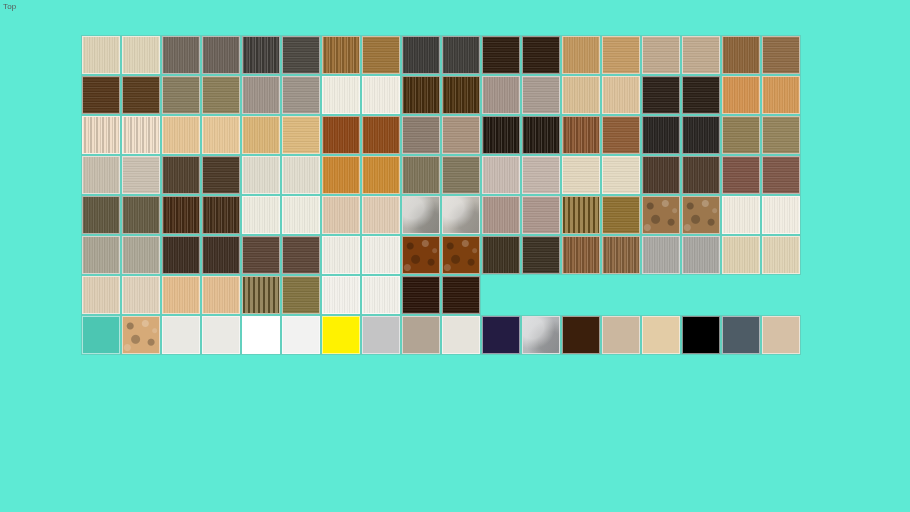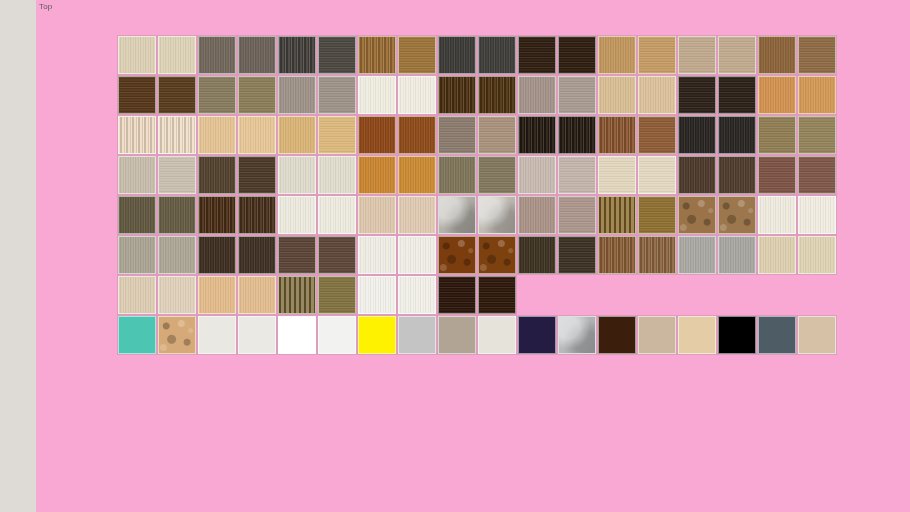--- a/index.html
+++ b/index.html
@@ -2,21 +2,21 @@
 <html><head>
 <meta charset="utf-8">
 <style>
   html,body{margin:0;padding:0;}
   body{
     width:910px;height:512px;overflow:hidden;
     background:#dedbd6;
     font-family:"Liberation Sans", sans-serif;
     position:relative;
   }
-  #viewport{position:absolute;inset:0;background:#f9a8d4;margin-left:36px;}
+  #viewport{position:absolute;inset:0;background:#5eead4;}
 
   
   #view-label{
     position:absolute;left:3px;top:2px;
     font-size:8px;color:#5a5a58;letter-spacing:.2px;
     user-select:none;
   }
 
   
   #board{

